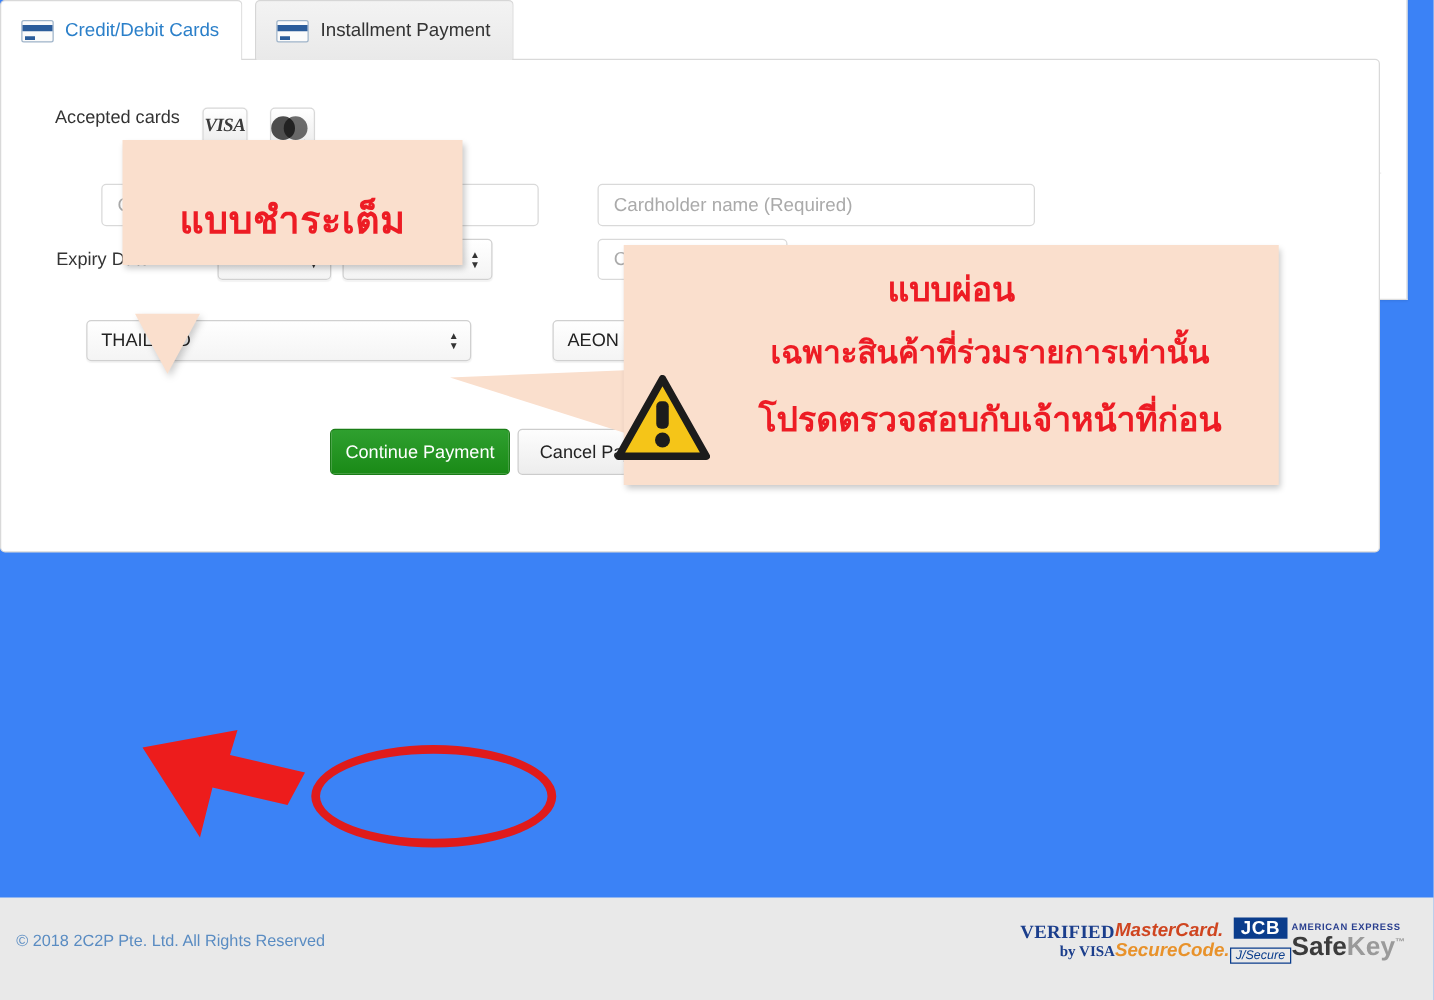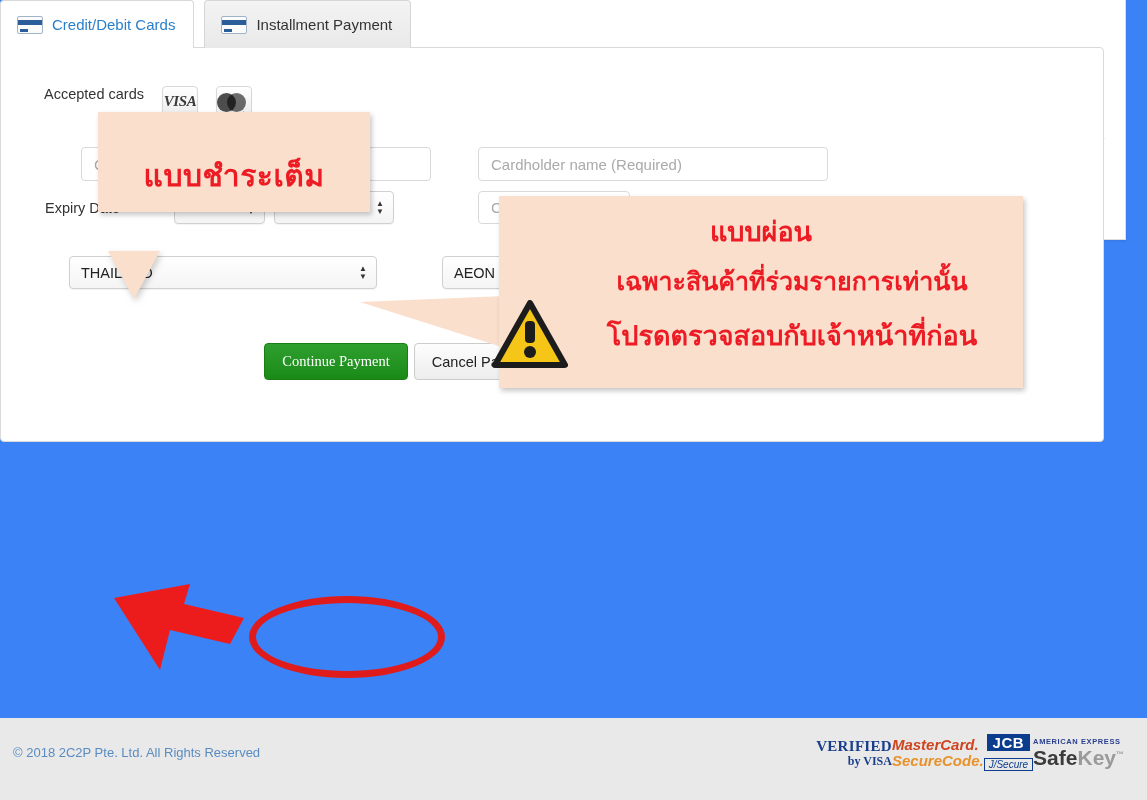--- a/index.html
+++ b/index.html
@@ -149,21 +149,21 @@
     display: flex; align-items: center; justify-content: center;
   }
   #country-select { position: absolute; left: 44px; top: 208px; width: 308px; height: 33px; margin-left: 24px; }
   #bank-select    { position: absolute; left: 441px; top: 208px; width: 350px; height: 33px; }
   
   #continue-payment {
     position: absolute; left: 263px; top: 295px; width: 144px; height: 37px;
     background: linear-gradient(#2fa02f,#1a8a17); border: 1px solid #1a7d17;
     border-radius: 4px; color: #fff; font-size: 14.5px;
     display: flex; align-items: center; justify-content: center;
-    cursor: pointer; font-family: Liberation Serif, serif;
+    cursor: pointer; font-family: Liberation Sans, sans-serif;
   }
   #cancel-payment {
     position: absolute; left: 413px; top: 295px; width: 142px; height: 37px;
     background: linear-gradient(#fdfdfd,#ededed); border: 1px solid #ccc;
     border-radius: 4px; color: #222; font-size: 14.5px;
     display: flex; align-items: center; justify-content: center;
     cursor: pointer; font-family: inherit;
   }
   
   #footer {

